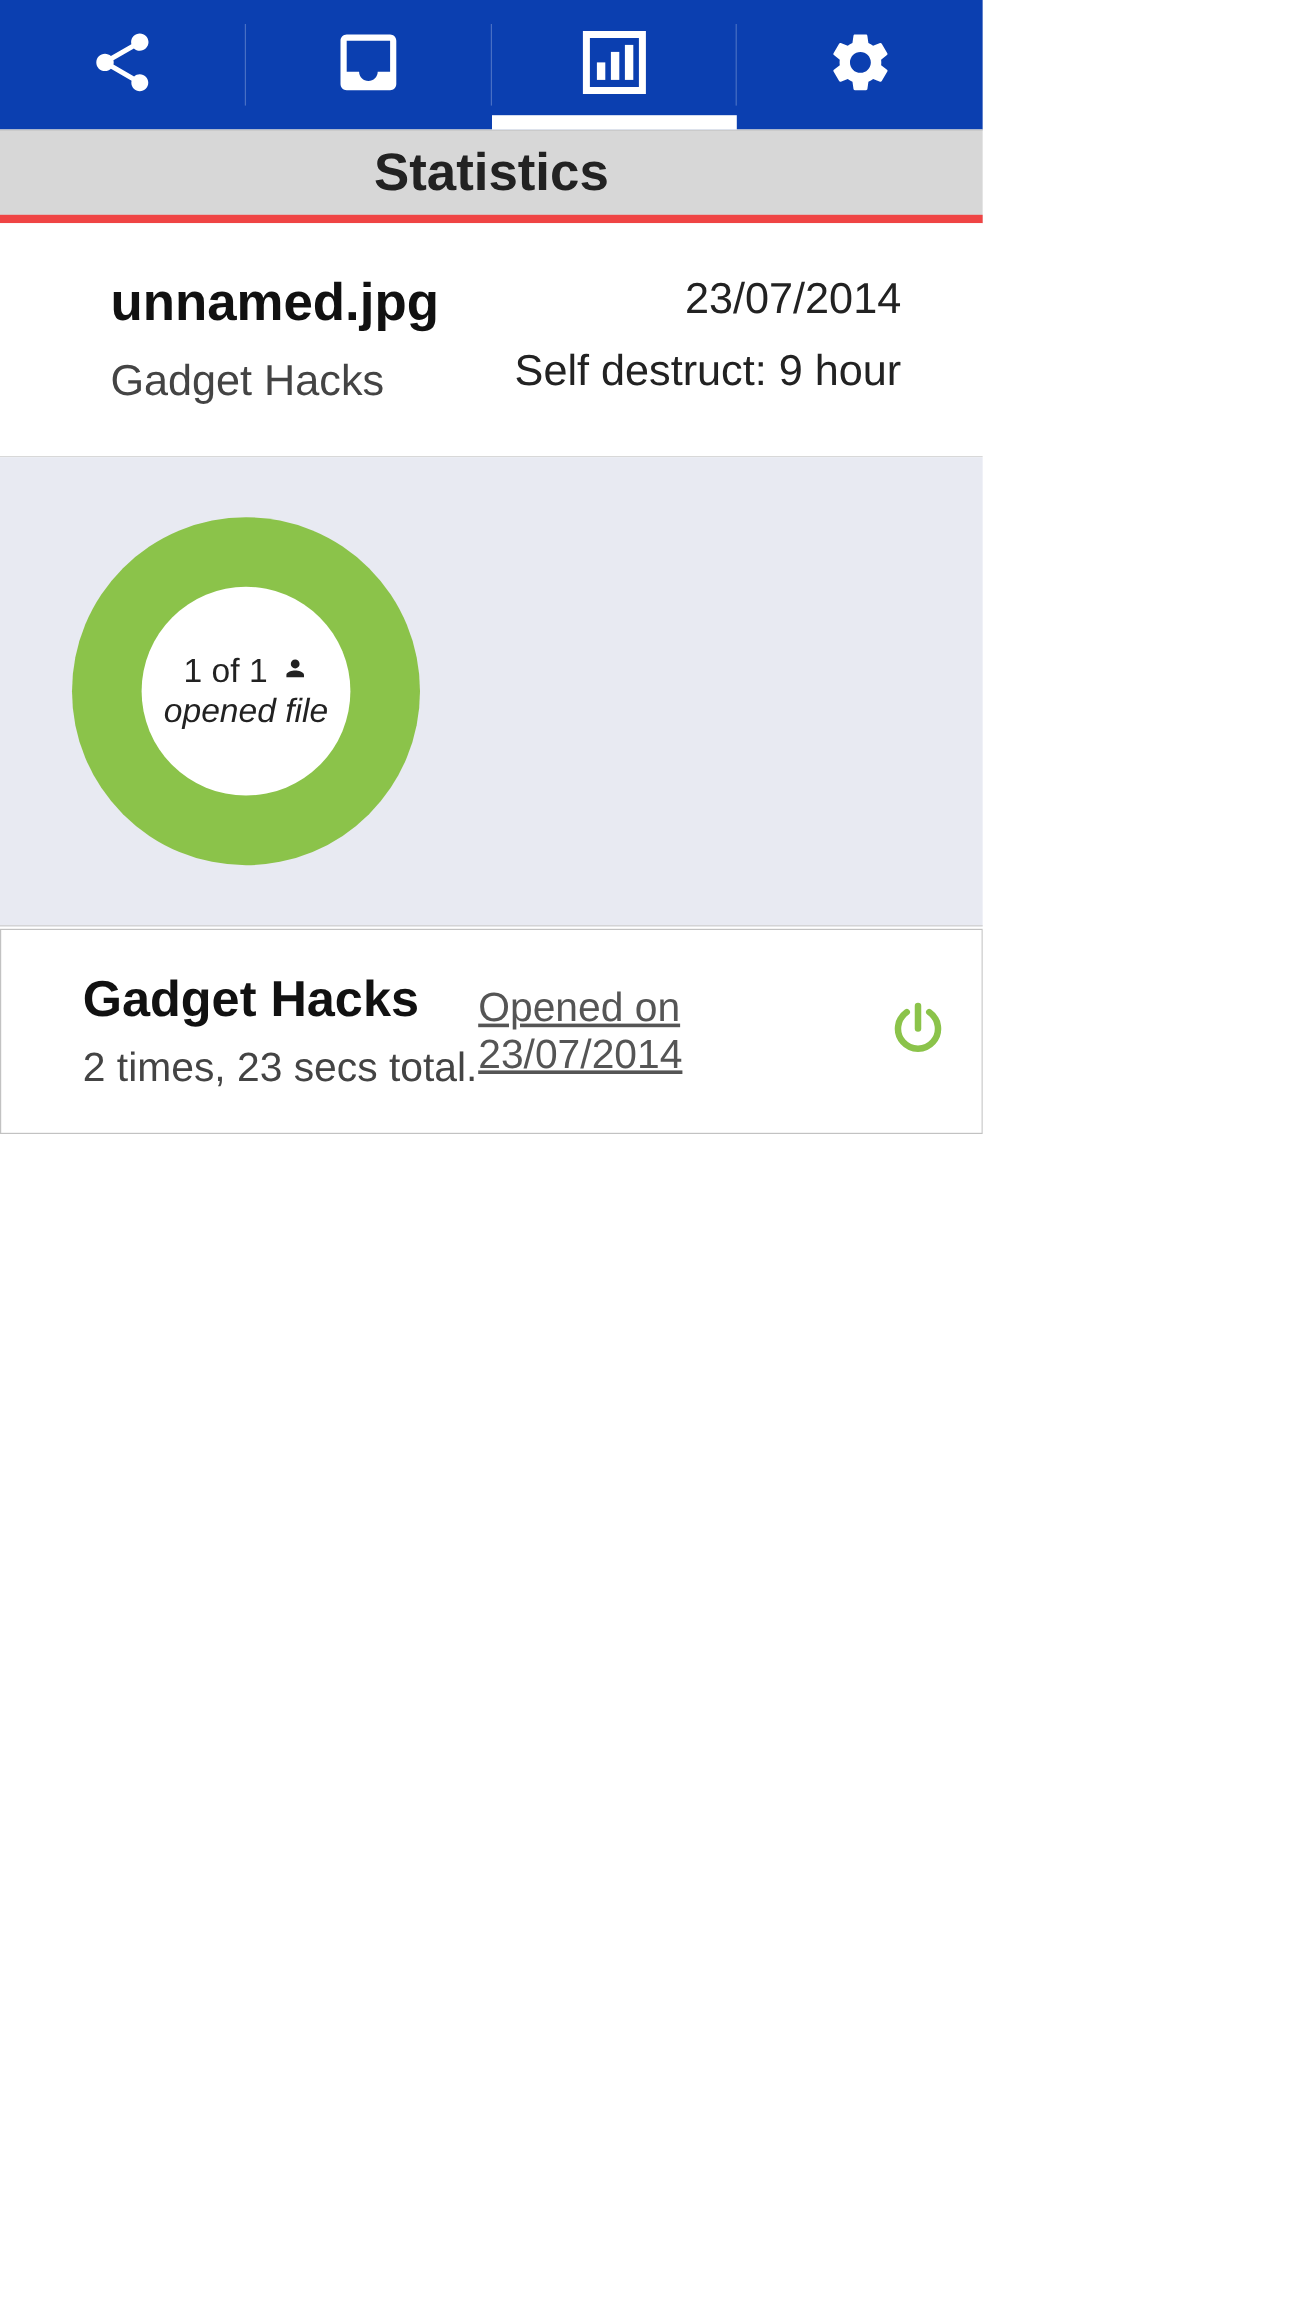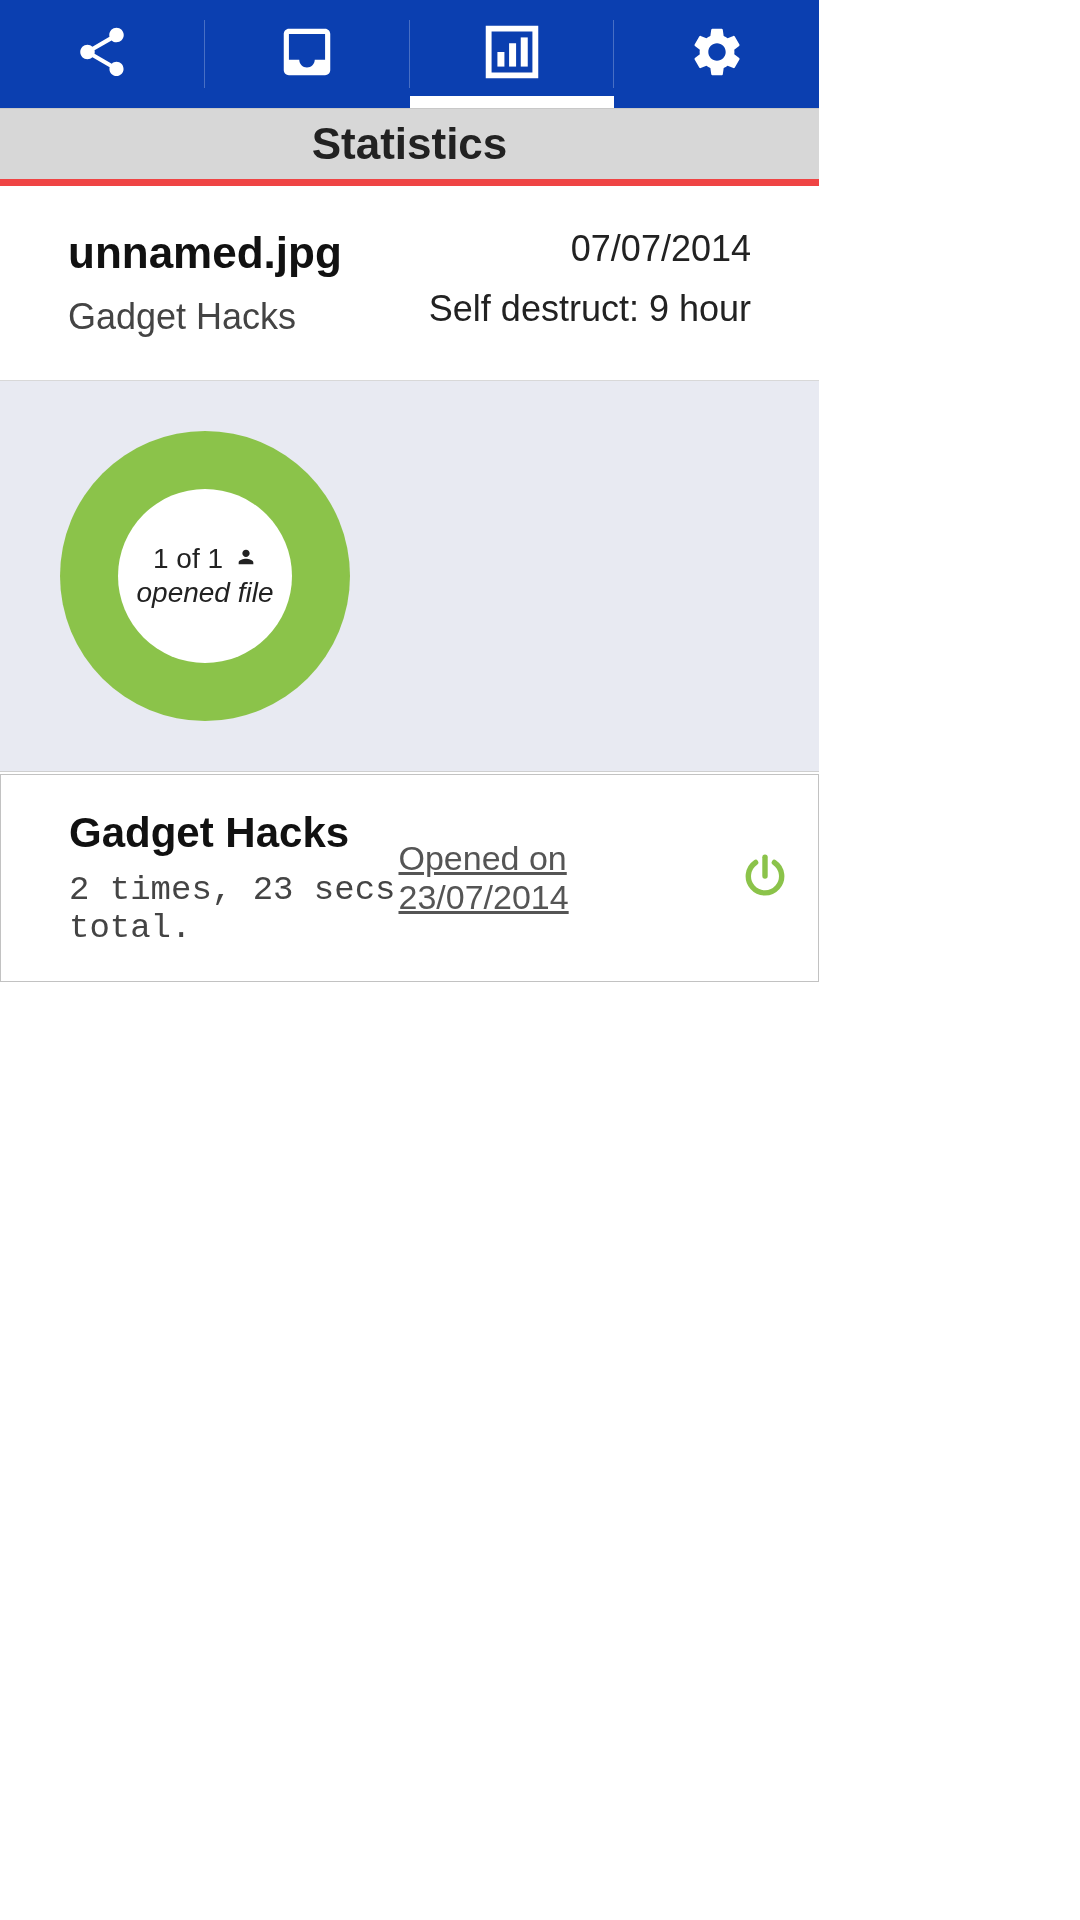--- a/index.html
+++ b/index.html
@@ -49,21 +49,21 @@
   }
   .page-header h1 {
     font-size: 44px;
     font-weight: 700;
     color: #222;
   }
 
   
   .file-card {
     background: #fff;
-    padding: 42px 68px 42px 68px;
+    padding: 42px 68px 42px 92px;
     display: flex;
     justify-content: space-between;
     border-bottom: 1px solid #d8d8d8;
   }
   .file-card .left { flex: 1; }
   .file-card .right { flex: 1; text-align: right; }
   .file-name { font-size: 44px; font-weight: 700; color: #111; }
   .file-date { font-size: 36px; color: #222; }
   .file-sender { font-size: 36px; color: #444; margin-top: 18px; }
   .file-destruct { font-size: 36px; color: #222; margin-top: 18px; }
@@ -113,21 +113,21 @@
   .viewer-row {
     border: 1px solid #c2c2c2;
     margin-top: 2px;
     padding: 34px 20px 34px 68px;
     display: flex;
     align-items: center;
   }
   .viewer-left { flex: 1; }
   .viewer-mid { flex: 1; }
   .viewer-name { font-size: 42px; font-weight: 700; color: #111; }
-  .viewer-summary { font-size: 34px; color: #444; margin-top: 14px; font-family: Liberation Mono, monospace; }
+  .viewer-summary { font-size: 34px; color: #444; margin-top: 14px; }
   .viewer-opened { font-size: 34px; color: #555; text-decoration: underline; }
   .viewer-power { width: 58px; flex-shrink: 0; margin-left: 12px; }
 
   .person-icon svg { fill: #222; }
 </style>
 </head>
 <body>
 
 <div class="topnav">
   <div class="tab">
@@ -166,21 +166,21 @@
 <div class="page-header">
   <h1>Statistics</h1>
 </div>
 
 <div class="file-card">
   <div class="left">
     <div class="file-name">unnamed.jpg</div>
     <div class="file-sender">Gadget Hacks</div>
   </div>
   <div class="right">
-    <div class="file-date">07/07/2014</div>
+    <div class="file-date">23/07/2014</div>
     <div class="file-destruct">Self destruct: 9 hour</div>
   </div>
 </div>
 
 <div class="stats-panel">
   <div class="donut-wrap">
     <div class="donut-outer">
       <div class="donut-inner">
         <div class="donut-line1">
           <span>1 of 1</span>

